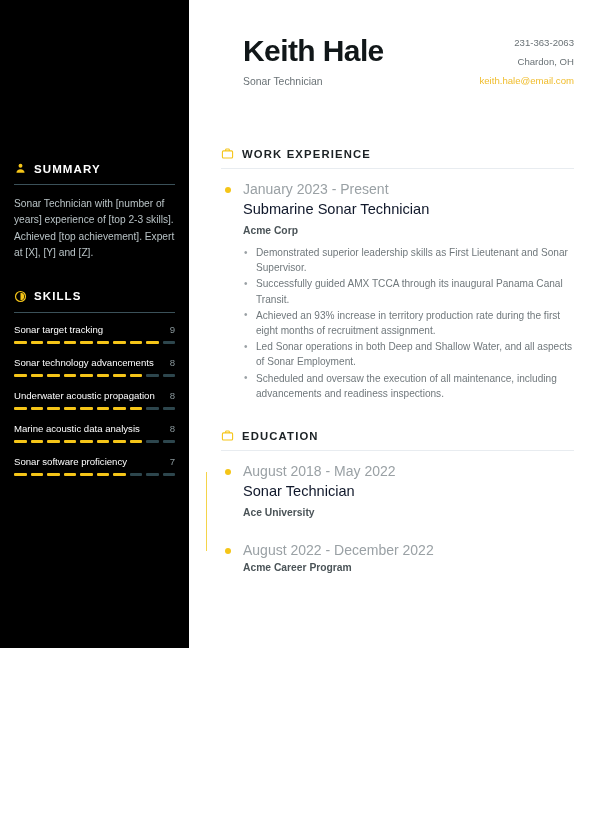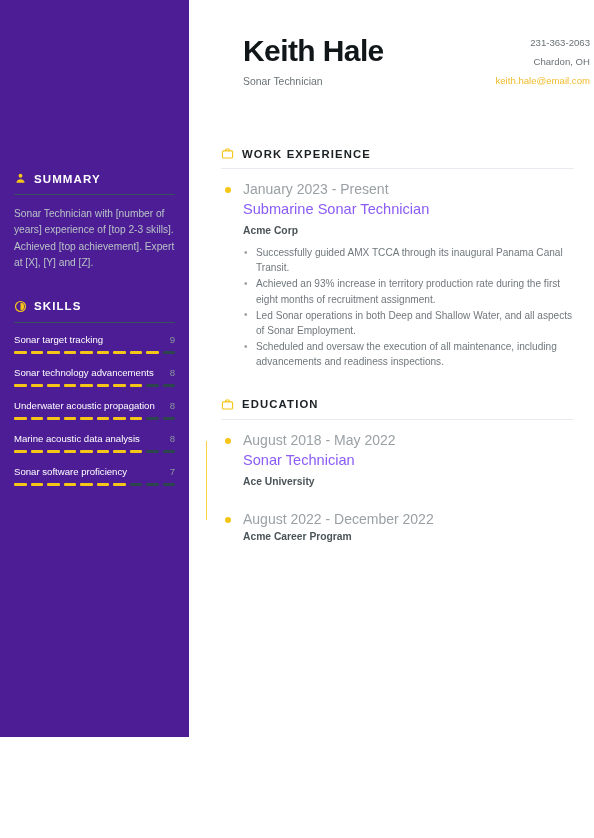--- a/index.html
+++ b/index.html
@@ -6,23 +6,23 @@
   html, body {
     width: 594px; height: 838px;
     background: #ffffff;
     font-family: "Liberation Sans", sans-serif;
     overflow: hidden;
   }
   .page { position: relative; width: 594px; height: 838px; display: flex; background:#fff; }
 
   
   .sidebar {
-    width: 189px; height: 737px;
-    background: #4c1d95;
-    padding: 14px 14px;
+    width: 189px; height: 648px;
+    background: #000000;
+    padding: 4px 14px;
     flex: 0 0 189px;
   }
   .side-section { margin-top: 0; }
   .side-head {
     display: flex; align-items: center; gap: 7px;
     margin-bottom: 9px;
   }
   .side-head-title {
     color: #ffffff;
     font-size: 11.5px;
@@ -54,21 +54,21 @@
 
   .name {
     font-size: 30px; font-weight: bold; color: #111719;
     letter-spacing: -0.6px; line-height: 34px;
     margin: 14px 0 0 22px;
   }
   .role {
     font-size: 10.4px; color: #6a7276; margin: 8px 0 0 22px;
   }
   .contact {
-    position: absolute; right: 4px; top: 33px;
+    position: absolute; right: 20px; top: 33px;
     text-align: right;
   }
   .contact div { font-size: 9.6px; color: #6a7276; line-height: 19px; }
   .contact .email { color: #f0bc2a; }
 
   .section { margin-top: 0; }
   .sec-head { display: flex; align-items: center; gap: 8px; }
   .sec-title {
     font-size: 11.3px; font-weight: bold; color: #1b2124; letter-spacing: 1.15px;
   }
@@ -77,21 +77,21 @@
   .entries { position: relative; padding-left: 22px; margin-top: 14px; }
   .entry { position: relative; }
   .dot {
     position: absolute; left: -18px; top: 4px;
     width: 6px; height: 6px; border-radius: 50%; background: #f5c518;
   }
   .tline {
     position: absolute; left: -15.5px; width: 1.5px; background: #f5d44a;
   }
   .date { font-size: 14px; color: #9aa1a5; line-height: 12px; }
-  .etitle { font-size: 14.6px; color: #8b5cf6; margin-top: 5px; line-height: 19px; }
+  .etitle { font-size: 14.6px; color: #0f172a; margin-top: 5px; line-height: 19px; }
   .org { font-size: 10.3px; color: #4b5458; font-weight: bold; margin-top: 6px; }
 
   ul.bullets { list-style: none; margin-top: 9px; }
   ul.bullets li {
     position: relative; padding-left: 13px;
     font-size: 10.1px; color: #70787c; line-height: 15.2px; margin-bottom: 1px;
   }
   ul.bullets li::before {
     content: "•"; position: absolute; left: 1px; top: -0.5px; color: #9aa1a5; font-size: 10px;
   }
@@ -247,20 +247,21 @@
         <span class="sec-title">WORK EXPERIENCE</span>
       </div>
       <div class="sec-rule"></div>
       <div class="entries" id="work-entries">
           <div class="entry">
             <span class="dot"></span>
             <div class="date">January 2023 - Present</div>
             <div class="etitle">Submarine Sonar Technician</div>
             <div class="org">Acme Corp</div>
             <ul class="bullets">
+              <li>Demonstrated superior leadership skills as First Lieutenant and Sonar Supervisor.</li>
               <li>Successfully guided AMX TCCA through its inaugural Panama Canal Transit.</li>
               <li>Achieved an 93% increase in territory production rate during the first eight months of recruitment assignment.</li>
               <li>Led Sonar operations in both Deep and Shallow Water, and all aspects of Sonar Employment.</li>
               <li>Scheduled and oversaw the execution of all maintenance, including advancements and readiness inspections.</li>
             </ul>
           </div>
         </div>
     </section>
 
     <section class="section" style="margin-top:28px;">

